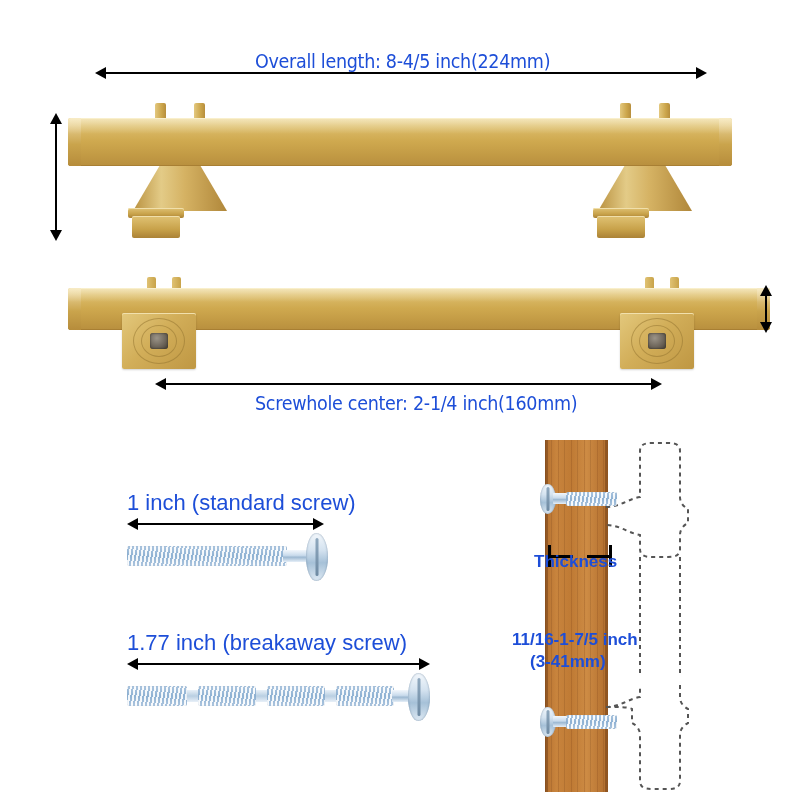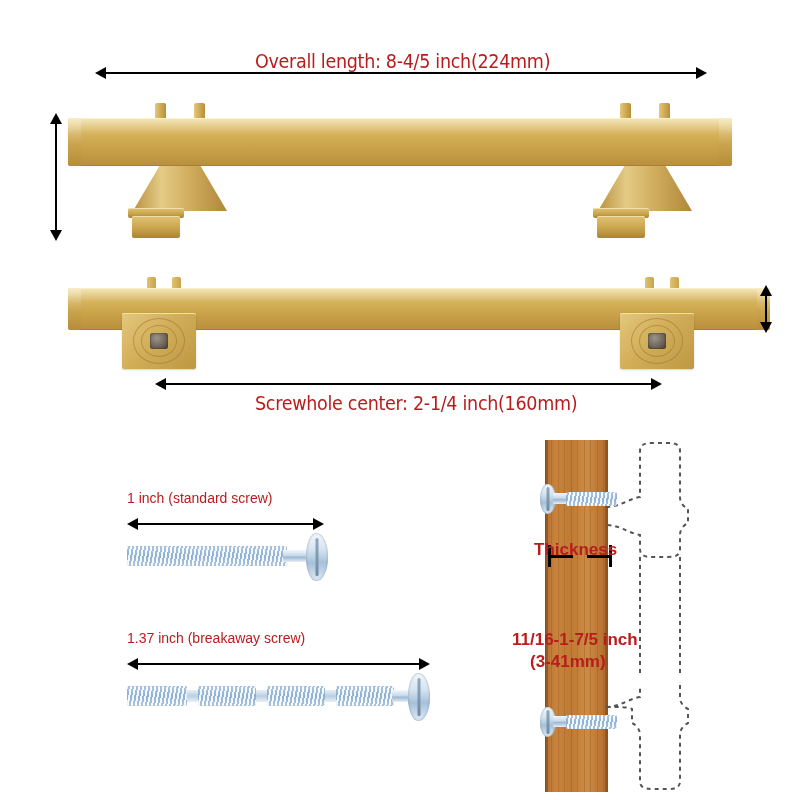--- a/index.html
+++ b/index.html
@@ -1,24 +1,24 @@
 <!DOCTYPE html>
 <html><head>
 <meta charset="utf-8">
 <style>
   html,body{margin:0;padding:0;background:#ffffff;}
   body{width:800px;height:800px;position:relative;overflow:hidden;
        font-family:"Liberation Sans",sans-serif;color:#111;}
   .stage{position:absolute;inset:0;}
 
   
-  .lbl{position:absolute;white-space:nowrap;color:#b91c1c;}
+  .lbl{position:absolute;white-space:nowrap;color:#1d4ed8;}
   .lbl-narrow{font-family:"DejaVu Sans Condensed","Liberation Sans",sans-serif;
               font-size:19.5px;letter-spacing:-0.3px;}
-  .lbl-arial{font-family:"Liberation Sans",sans-serif;font-size:14px;}
+  .lbl-arial{font-family:"Liberation Sans",sans-serif;font-size:22px;}
   .lbl-bold{font-family:"Liberation Sans",sans-serif;font-weight:bold;font-size:17px;}
 
   
   .harrow{position:absolute;height:12px;}
   .harrow .shaft{position:absolute;left:6px;right:6px;top:5px;height:2px;background:#000;}
   .harrow .hd{position:absolute;top:0;width:0;height:0;
      border-top:6px solid transparent;border-bottom:6px solid transparent;}
   .harrow .hd.l{left:0;border-right:11px solid #000;}
   .harrow .hd.r{right:0;border-left:11px solid #000;}
 
@@ -201,21 +201,21 @@
   </div>
 
   <div>
     <div class="screwbody" style="left:127px;top:546px;width:160px;height:20px;"></div>
     <div class="shank" style="left:283px;top:550px;width:32px;height:12px;"></div>
     <div class="head" style="left:306px;top:533px;width:22px;height:48px;">
       <span class="slot"></span>
     </div>
   </div>
 
-  <div class="lbl lbl-arial" style="left:127px;top:630px;">1.37 inch (breakaway screw)</div>
+  <div class="lbl lbl-arial" style="left:127px;top:630px;">1.77 inch (breakaway screw)</div>
 
   <div class="harrow" style="left:127px;top:658px;width:303px;">
     <span class="hd l"></span>
     <span class="shaft"></span>
     <span class="hd r"></span>
   </div>
 
   <div>
     <div class="screwbody" style="left:127px;top:686px;width:60px;height:20px;"></div>
     <div class="gap" style="left:187px;top:690px;width:11px;height:12px;"></div>
@@ -269,18 +269,18 @@
     <div class="shank" style="left:553px;top:716px;width:14px;height:11px;"></div>
     <div class="screwbody" style="left:566px;top:715px;width:51px;height:14px;"></div>
   </div>
 
   <div>
     <div class="tick" style="left:548px;top:545px;height:22px;"></div>
     <div class="tickbar" style="left:548px;top:555px;width:25px;"></div>
     <div class="tickbar" style="left:587px;top:555px;width:25px;"></div>
     <div class="tick" style="left:609px;top:545px;height:22px;"></div>
   </div>
-  <div class="lbl lbl-bold" style="left:534px;top:540px;">Thickness</div>
+  <div class="lbl lbl-bold" style="left:534px;top:552px;">Thickness</div>
 
   <div class="lbl lbl-bold" style="left:512px;top:630px;">11/16-1-7/5 inch</div>
   <div class="lbl lbl-bold" style="left:530px;top:652px;">(3-41mm)</div>
 
 </div>
 
 </body></html>

